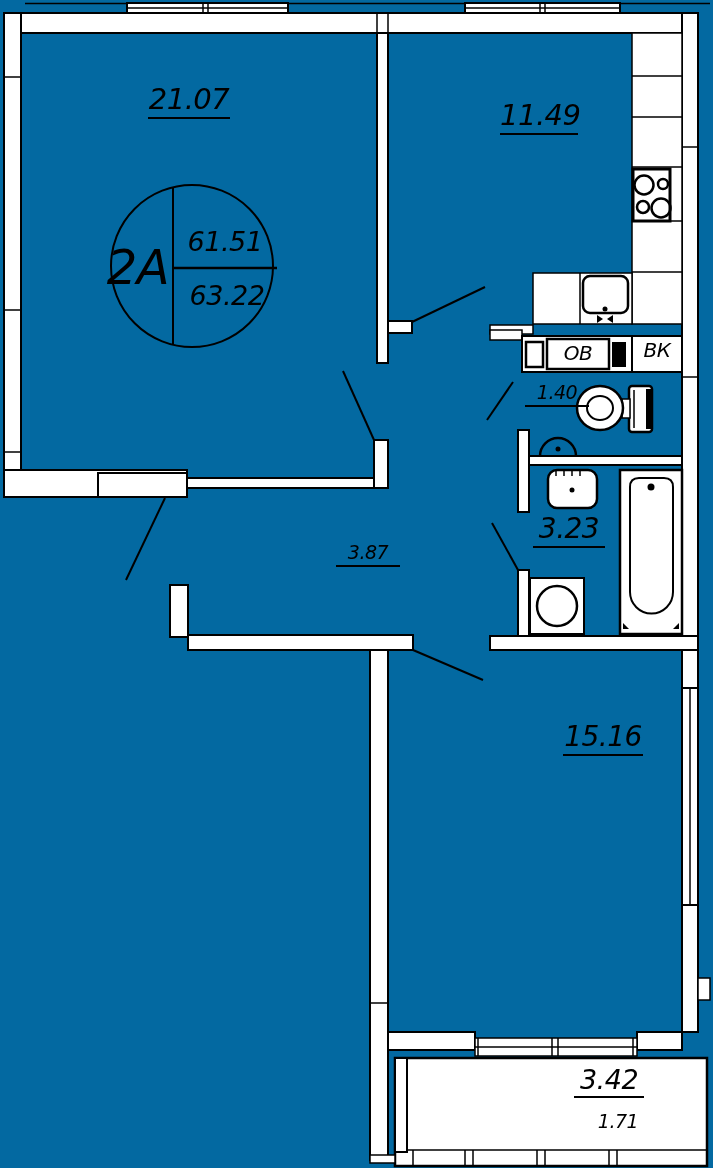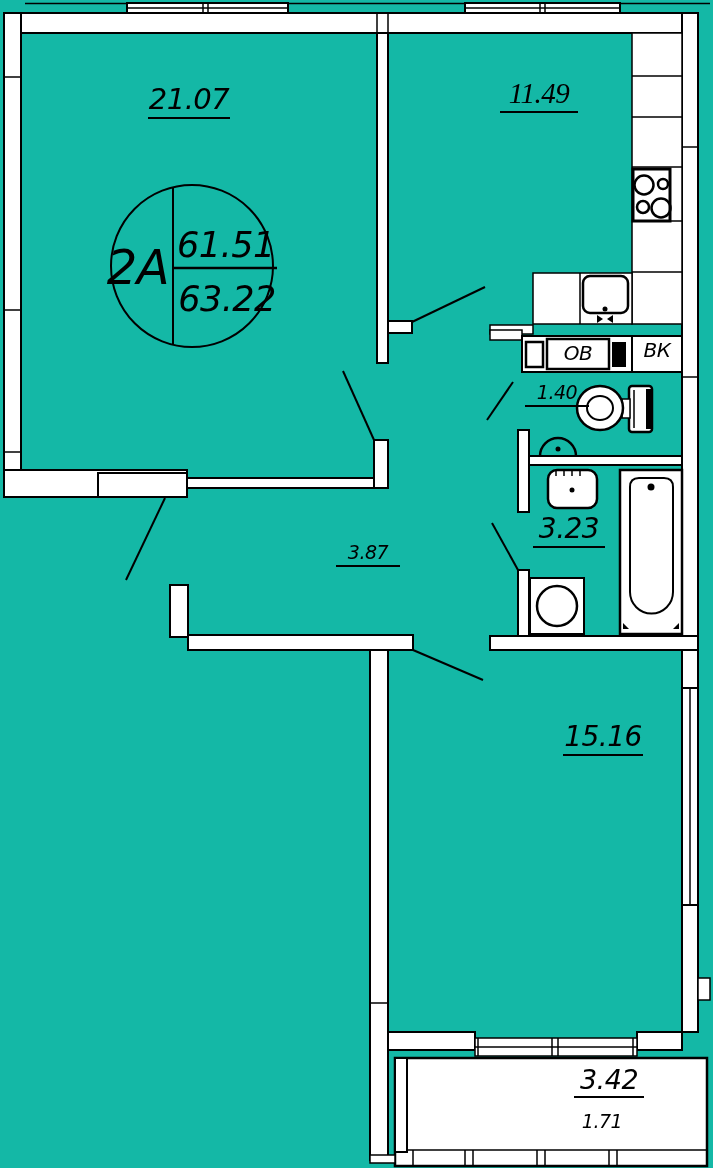--- a/index.html
+++ b/index.html
@@ -1,34 +1,34 @@
 <!DOCTYPE html>
 <html><head>
 <meta charset="utf-8">
 <style>
   html,body{margin:0;padding:0;background:#fff;}
-  .plan{position:relative;width:713px;height:1168px;background:#14b8a6;overflow:hidden;}
+  .plan{position:relative;width:713px;height:1168px;background:#0369a1;overflow:hidden;}
   .plan svg{position:absolute;left:0;top:0;}
   
   .w15{stroke:#000;stroke-width:1.5;fill:none;}
   .w2{stroke:#000;stroke-width:2;fill:none;}
   .w25{stroke:#000;stroke-width:2.5;fill:none;}
   .w3{stroke:#000;stroke-width:3;fill:none;}
   .wf{fill:#ffffff;}
   .bk{fill:#000;stroke:none;}
   
   .lab{position:absolute;font-family:"DejaVu Sans",sans-serif;font-style:italic;
        color:#000;text-align:center;line-height:1;letter-spacing:-0.5px;white-space:nowrap;}
   .ul{border-bottom:2.5px solid #000;padding-bottom:3px;}
   .fs29{font-size:29px;}
   .fs28{font-size:28px;font-style:italic;}
   .fs27{font-size:27px;}
   .fs26{font-size:19px;}
   .fs24{font-size:20px;}
-  .fs33{font-size:35px;}
+  .fs33{font-size:27px;}
   .fs48{font-size:48px;}
 </style>
 </head>
 <body>
 
 <div class="plan">
 
 <svg width="713" height="1168" viewBox="0 0 713 1168">
 
   <g>
@@ -216,33 +216,33 @@
 
   <g>
     <circle class="w2" cx="192" cy="266" r="81"></circle>
     <line class="w2" x1="173" y1="187" x2="173" y2="345"></line>
     <line class="w25" x1="173" y1="268" x2="277" y2="268"></line>
   </g>
 </svg>
 
 <div class="lab fs29 ul" style="left:148px;top:85px;width:82px;">21.07</div>
 
-<div class="lab fs29 ul" style="left:500px;top:79px;width:78px;font-family:Liberation Serif, serif;">11.49</div>
+<div class="lab fs29 ul" style="left:500px;top:101px;width:78px;">11.49</div>
 
 <div class="lab fs26 ul" style="left:525px;top:383px;width:64px;">1.40</div>
 
 <div class="lab fs28 ul" style="left:533px;top:515px;width:72px;">3.23</div>
 
 <div class="lab fs26 ul" style="left:336px;top:543px;width:64px;">3.87</div>
 
 <div class="lab fs28 ul" style="left:563px;top:723px;width:80px;">15.16</div>
 
 <div class="lab fs27 ul" style="left:574px;top:1066px;width:70px;">3.42</div>
 
-<div class="lab fs26" style="left:570px;top:1112px;width:64px;">1.71</div>
+<div class="lab fs26" style="left:586px;top:1112px;width:64px;">1.71</div>
 
 <div class="lab fs24" style="left:550px;top:343px;width:56px;">ОВ</div>
 
 <div class="lab fs24" style="left:634px;top:340px;width:46px;">ВК</div>
 
 <div class="lab fs48" style="left:105px;top:243px;width:66px;">2A</div>
 
 <div class="lab fs33" style="left:177px;top:228px;width:96px;">61.51</div>
 
 <div class="lab fs33" style="left:177px;top:282px;width:100px;">63.22</div>

